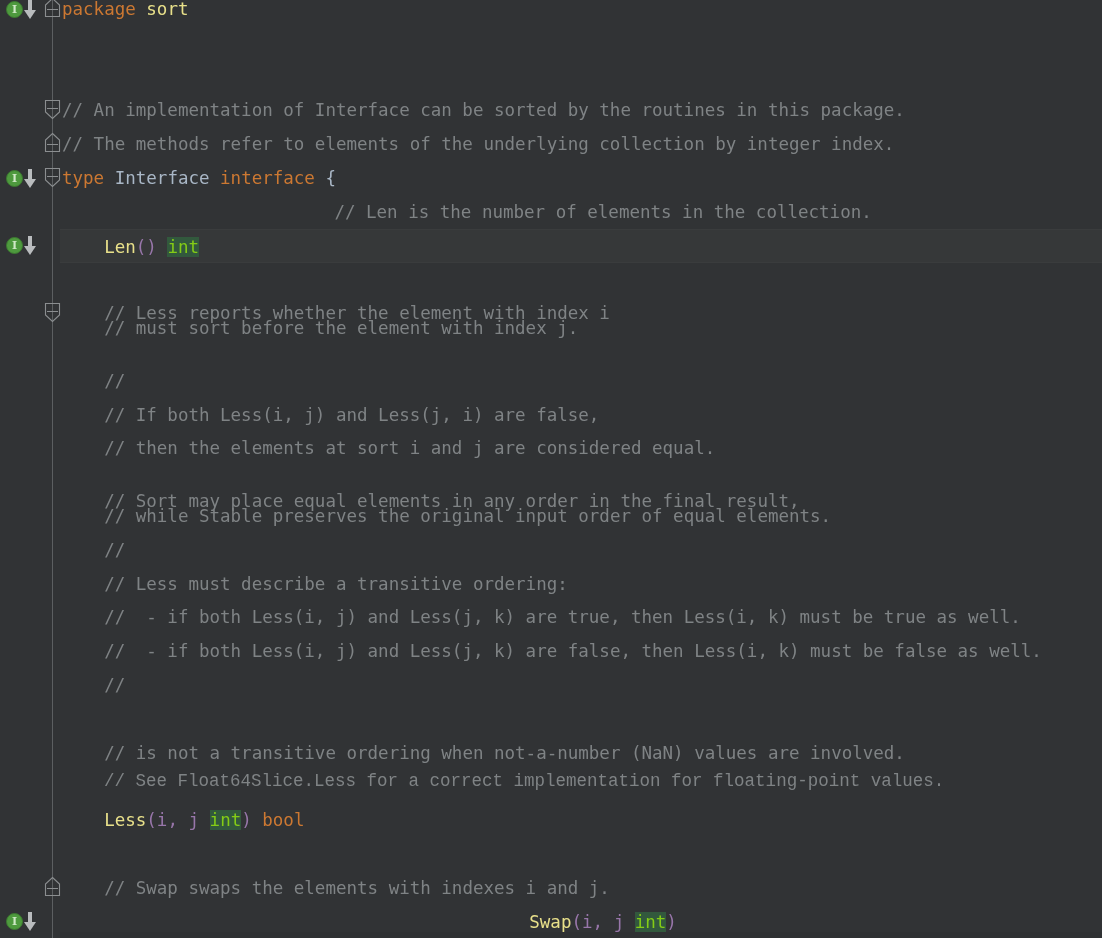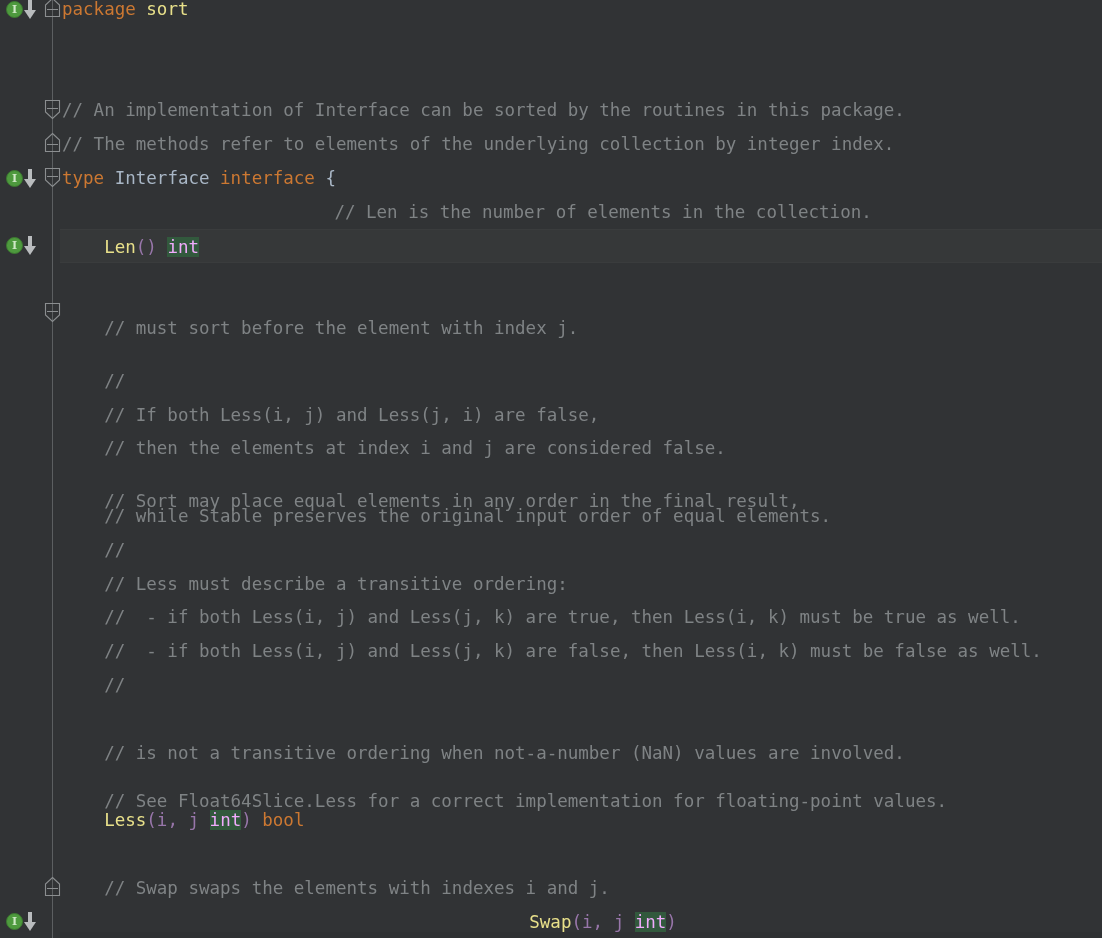--- a/index.html
+++ b/index.html
@@ -136,21 +136,21 @@
   }
 
   
   .c-comment  { color: #7f8385; }
   .c-keyword  { color: #cc7832; }
   .c-ident    { color: #a9b7c6; }
   .c-func     { color: #e8e08a; }
   .c-param    { color: #9876aa; }
   .c-punct    { color: #a9b7c6; }
   .c-paren    { color: #9876aa; }
-  .hl-search  { background: #32593d; color: #f0abfc; }
+  .hl-search  { background: #32593d; color: #84cc16; }
 
   .bottom-strip {
     position: absolute;
     left: 0;
     bottom: 0;
     width: 1102px;
     height: 6px;
     background: #2f3133;
   }
 </style>
@@ -162,33 +162,34 @@
   <div class="code" id="code-layer">
       <div class="line" style="top: -8px;"><span class="txt"><span class="c-keyword">package</span><span class="c-punct"> </span><span class="c-func">sort</span></span></div>
       <div class="line" style="top: 25.8px;"><span class="txt"></span></div>
       <div class="line" style="top: 59.6px;"><span class="txt"></span></div>
       <div class="line" style="top: 93.4px;"><span class="txt"><span class="c-comment">// An implementation of Interface can be sorted by the routines in this package.</span></span></div>
       <div class="line" style="top: 127.2px;"><span class="txt"><span class="c-comment">// The methods refer to elements of the underlying collection by integer index.</span></span></div>
       <div class="line" style="top: 161px;"><span class="txt"><span class="c-keyword">type</span><span class="c-punct"> </span><span class="c-ident">Interface</span><span class="c-punct"> </span><span class="c-keyword">interface</span><span class="c-punct"> </span><span class="c-punct">{</span></span></div>
       <div class="line" style="top: 194.8px; text-align: center;"><span class="txt">    <span class="c-comment">// Len is the number of elements in the collection.</span></span></div>
       <div class="line current" style="top: 228.6px;"><span class="txt">    <span class="c-func">Len</span><span class="c-paren">()</span><span class="c-punct"> </span><span class="hl-search">int</span></span></div>
       <div class="line" style="top: 262.4px;"><span class="txt"></span></div>
+      <div class="line" style="top: 296.2px;"><span class="txt">    <span class="c-comment">// Less reports whether the element with index i</span></span></div>
       <div class="line" style="top: 311px;"><span class="txt">    <span class="c-comment">// must sort before the element with index j.</span></span></div>
       <div class="line" style="top: 363.8px;"><span class="txt">    <span class="c-comment">//</span></span></div>
       <div class="line" style="top: 397.6px;"><span class="txt">    <span class="c-comment">// If both Less(i, j) and Less(j, i) are false,</span></span></div>
-      <div class="line" style="top: 431.4px;"><span class="txt">    <span class="c-comment">// then the elements at index i and j are considered false.</span></span></div>
+      <div class="line" style="top: 431.4px;"><span class="txt">    <span class="c-comment">// then the elements at sort i and j are considered equal.</span></span></div>
       <div class="line" style="top: 484px;"><span class="txt">    <span class="c-comment">// Sort may place equal elements in any order in the final result,</span></span></div>
       <div class="line" style="top: 499px;"><span class="txt">    <span class="c-comment">// while Stable preserves the original input order of equal elements.</span></span></div>
       <div class="line" style="top: 532.8px;"><span class="txt">    <span class="c-comment">//</span></span></div>
       <div class="line" style="top: 566.6px;"><span class="txt">    <span class="c-comment">// Less must describe a transitive ordering:</span></span></div>
       <div class="line" style="top: 600.4px;"><span class="txt">    <span class="c-comment">//  - if both Less(i, j) and Less(j, k) are true, then Less(i, k) must be true as well.</span></span></div>
       <div class="line" style="top: 634.2px;"><span class="txt">    <span class="c-comment">//  - if both Less(i, j) and Less(j, k) are false, then Less(i, k) must be false as well.</span></span></div>
       <div class="line" style="top: 668px;"><span class="txt">    <span class="c-comment">//</span></span></div>
       <div class="line" style="top: 735.6px;"><span class="txt">    <span class="c-comment">// is not a transitive ordering when not-a-number (NaN) values are involved.</span></span></div>
-      <div class="line" style="top: 784px;"><span class="txt">    <span class="c-comment">// See Float64Slice.Less for a correct implementation for floating-point values.</span></span></div>
+      <div class="line" style="top: 764px; font-family: Liberation Mono, monospace;"><span class="txt">    <span class="c-comment">// See Float64Slice.Less for a correct implementation for floating-point values.</span></span></div>
       <div class="line" style="top: 803.2px;"><span class="txt">    <span class="c-func">Less</span><span class="c-paren">(</span><span class="c-param">i</span><span class="c-paren">,</span><span class="c-punct"> </span><span class="c-param">j</span><span class="c-punct"> </span><span class="hl-search">int</span><span class="c-paren">)</span><span class="c-punct"> </span><span class="c-keyword">bool</span></span></div>
       <div class="line" style="top: 837px;"><span class="txt"></span></div>
       <div class="line" style="top: 870.8px;"><span class="txt">    <span class="c-comment">// Swap swaps the elements with indexes i and j.</span></span></div>
       <div class="line" style="top: 904.6px; text-align: center;"><span class="txt">    <span class="c-func">Swap</span><span class="c-paren">(</span><span class="c-param">i</span><span class="c-paren">,</span><span class="c-punct"> </span><span class="c-param">j</span><span class="c-punct"> </span><span class="hl-search">int</span><span class="c-paren">)</span></span></div>
     </div>
 
   <div class="gutter">
     <div class="fold-rail"></div>
     <div id="gutter-marks">
         <div class="gutter-mark" style="top: 167px;">

